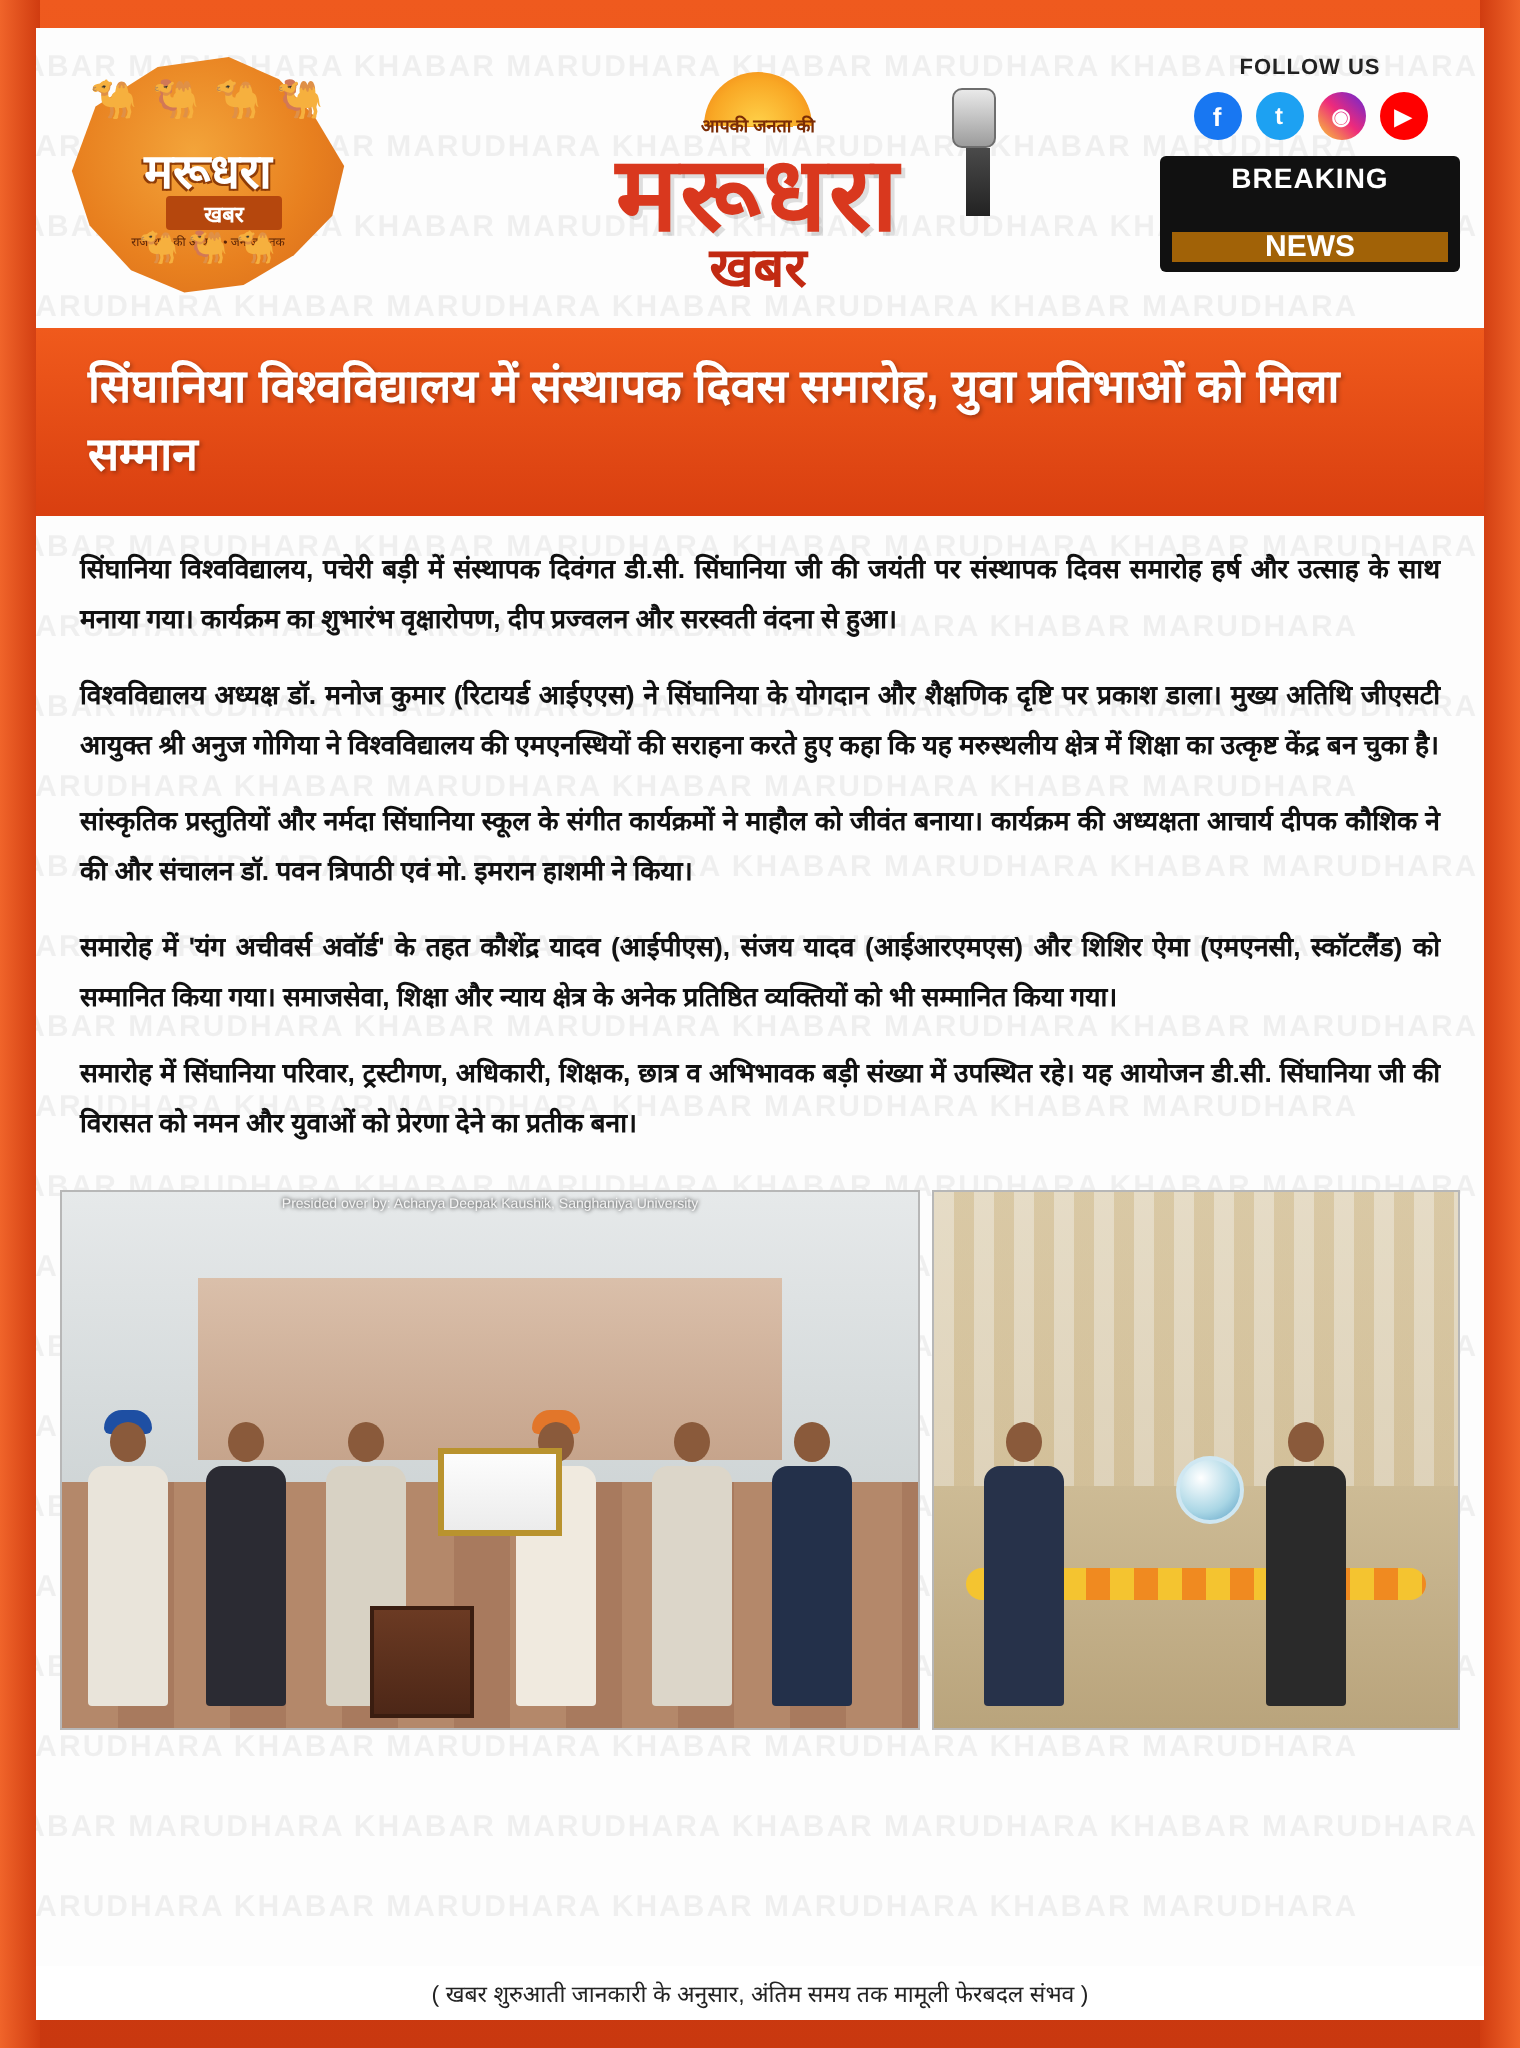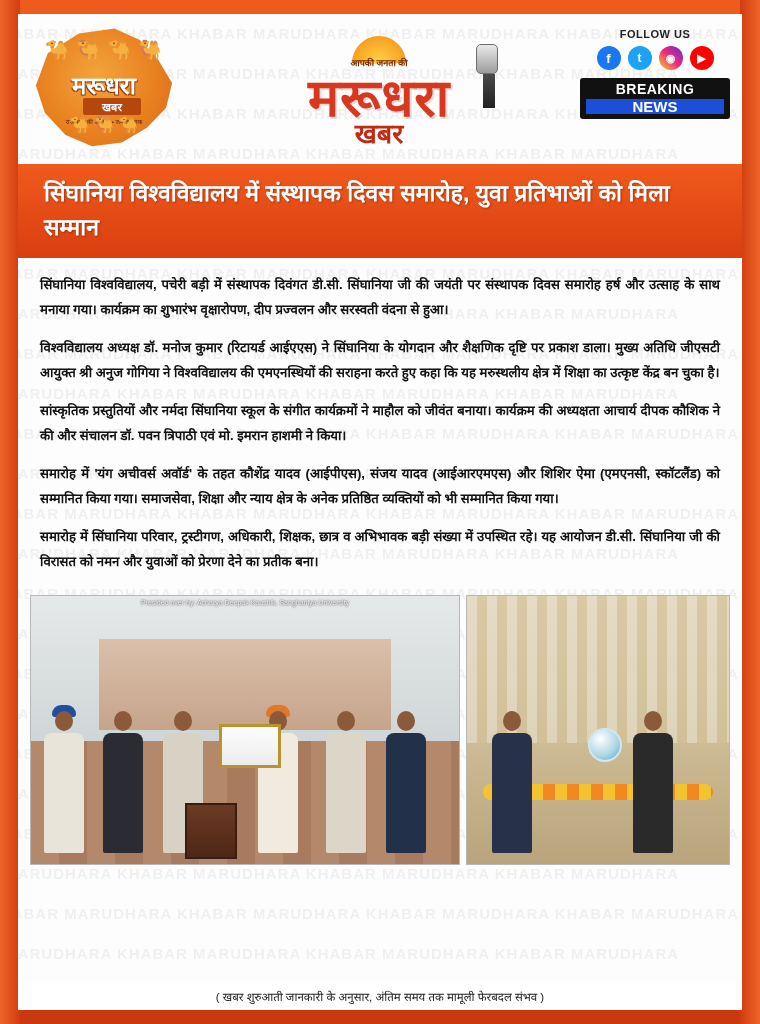--- a/index.html
+++ b/index.html
@@ -189,21 +189,21 @@
   .soc.tw { background: #1da1f2; font-size: 12px; }
   .soc.ig { background: linear-gradient(45deg,#f9ce34,#ee2a7b,#6228d7); font-size: 11px; }
   .soc.yt { background: #ff0000; font-size: 11px; }
   .breaking {
     background: #111; color: #fff;
     border-radius: 3px;
     padding: 4px 0 5px 0;
     line-height: 15px;
   }
   .breaking .b1 { font-size: 14px; font-weight: 700; letter-spacing: .5px; }
-  .breaking .b2 { font-size: 15px; font-weight: 700; background: #1d4ed8; display: block; margin: 2px 6px 0 6px; }
+  .breaking .b2 { font-size: 15px; font-weight: 700; background: #a16207; display: block; margin: 19px 6px 0 6px; }
 
   
   .headline-band {
     background: linear-gradient(180deg,#f05a1c,#d93f10);
     padding: 12px 26px 14px 26px;
     position: relative;
   }
   .headline-band h1 {
     color: #ffffff;
     font-size: 23px;

